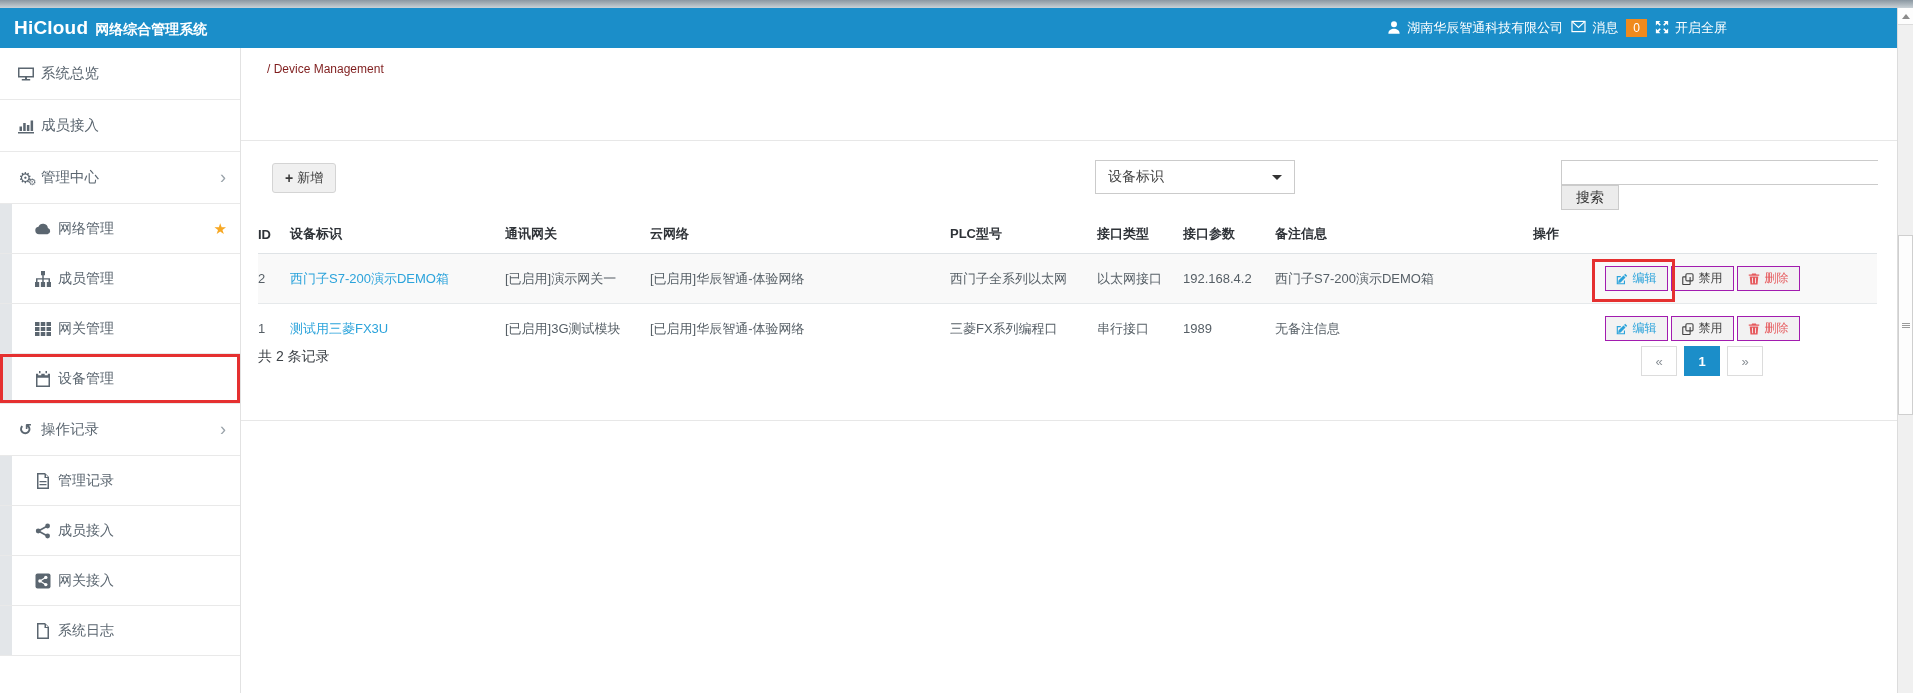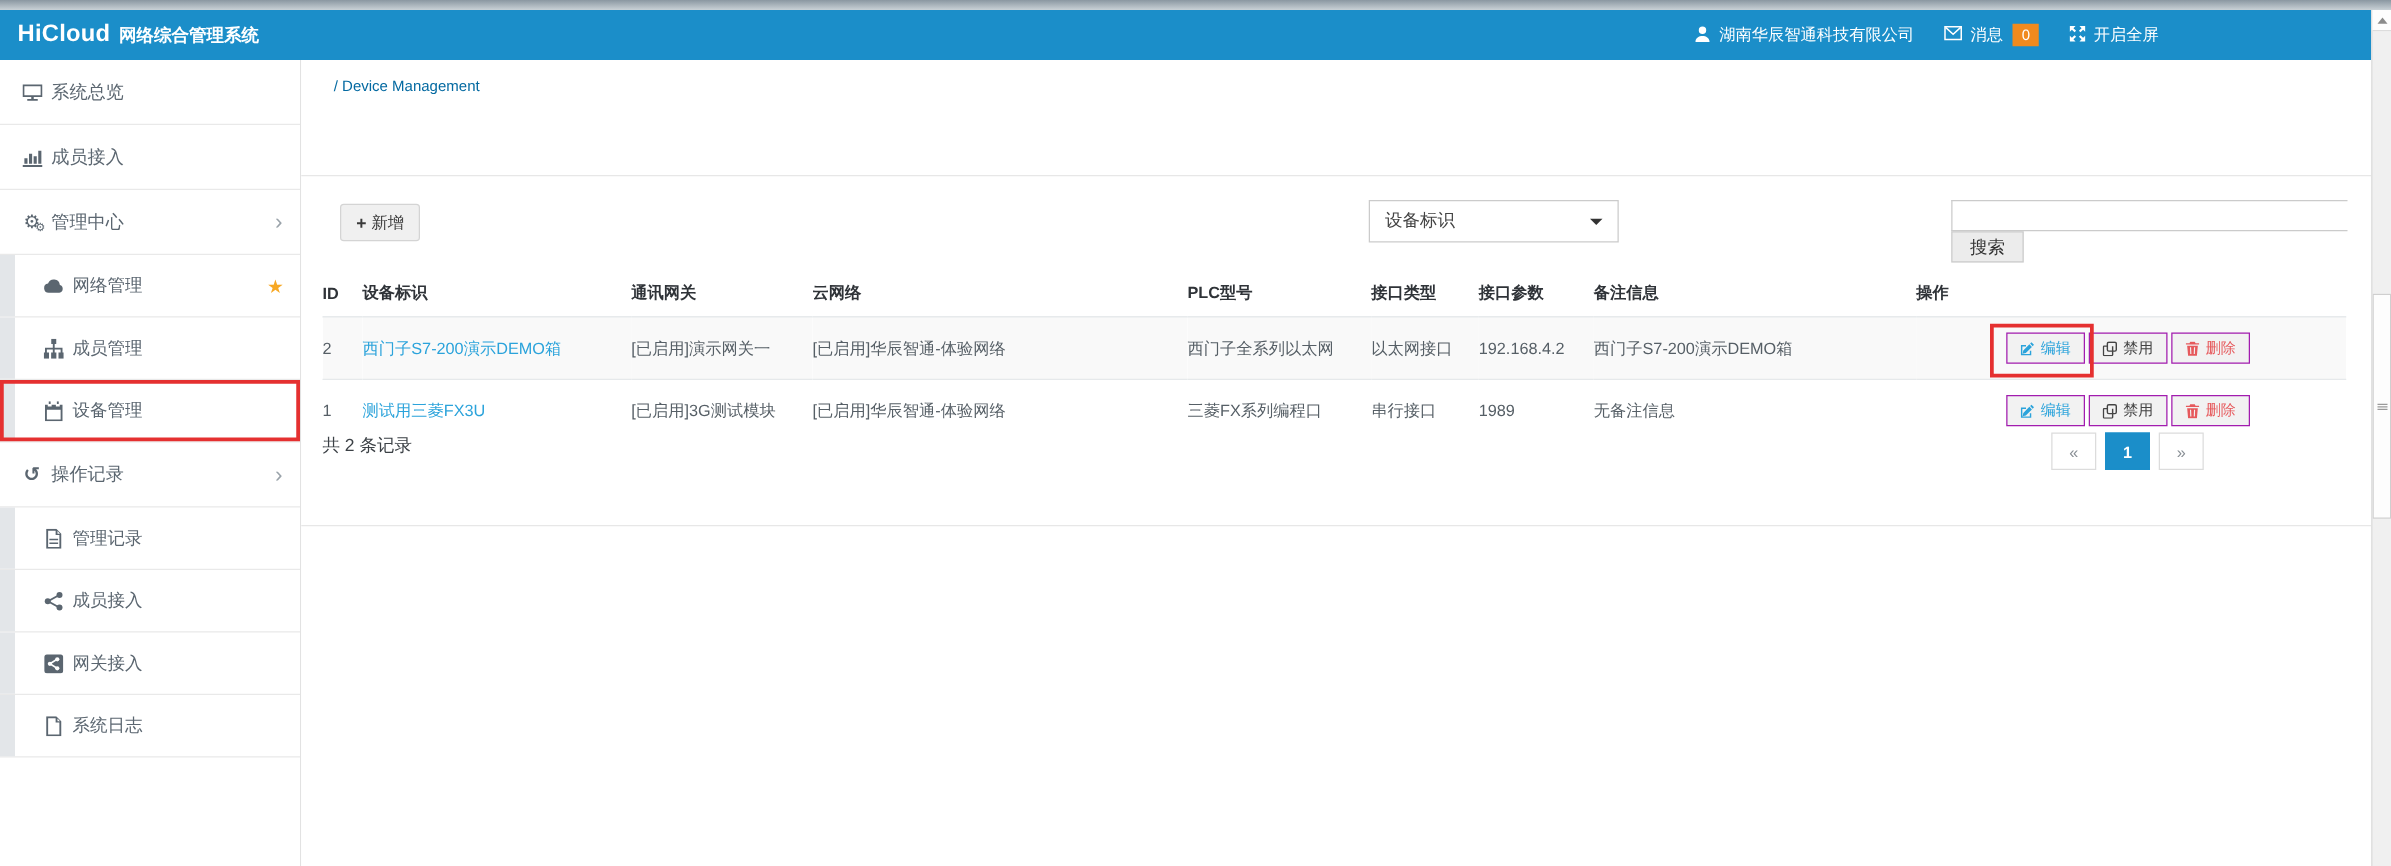--- a/index.html
+++ b/index.html
@@ -23,21 +23,21 @@
   .grip::after { content:""; display:block; margin-top:1px; border-top:1px solid #9a9a9a; }
 
   .app { position:absolute; top:8px; left:0; width:1897px; height:685px; display:flex; flex-direction:column; }
 
   
   .navbar { height:40px; background:#1b8ec9; display:flex; align-items:center; color:#fff;
     padding:0 0 0 14px; flex:0 0 auto; }
   .brand { display:flex; align-items:baseline; gap:7px; }
   .brand-main { font-size:19px; font-weight:bold; letter-spacing:.2px; }
   .brand-sub { font-size:14px; font-weight:bold; }
-  .nav-right { margin-left:auto; margin-right:170px; display:flex; align-items:flex-end; gap:24px; font-size:13px; }
+  .nav-right { margin-left:auto; margin-right:170px; display:flex; align-items:flex-end; gap:8px; font-size:13px; }
   .nav-item { display:flex; align-items:center; gap:6px; cursor:pointer; white-space:nowrap; }
   .badge { background:#f08a1d; color:#fff; font-size:12px; padding:2px 7px; margin-left:2px; }
 
   
   .shell { flex:1; display:flex; min-height:0; }
 
   
   .sidebar { width:241px; background:#fff; border-right:1px solid #e2e2e2; overflow:hidden; flex:0 0 auto; }
   .side-item { position:relative; display:flex; align-items:center; height:52px;
     border-bottom:1px solid #e9e9e9; color:#5b6670; font-size:14.5px; padding-left:17px; cursor:pointer; }
@@ -50,21 +50,21 @@
     transform:translateY(-54%); }
   .star { position:absolute; right:13px; color:#f7a824; font-size:15px; }
   .red-outline { position:absolute; inset:0; border:3px solid #e53030; pointer-events:none; }
   .gearwrap { position:relative; font-size:15px; line-height:1; }
   .gearwrap .g2 { position:absolute; font-size:9px; right:-4px; bottom:-2px; }
 
   
   .main { flex:1; position:relative; background:#fff; }
   .breadcrumb { position:absolute; top:14px; left:26px; display:flex; align-items:baseline; gap:7px; }
   .bc-title { color:#1b8ec9; font-size:17px; font-weight:bold; }
-  .bc-sub { color:#0369a1; font-size:12px; }
+  .bc-sub { color:#7f1d1d; font-size:12px; }
   .divider { position:absolute; left:0; right:0; height:1px; background:#e7e7e7; }
   .divider.d1 { top:92px; }
   .divider.d2 { top:372px; }
 
   .btn-add { position:absolute; top:115px; left:31px; height:30px; padding:0 12px;
     background:#f0f0f0; border:1px solid #d4d4d4; border-radius:3px; font-size:13px; color:#3a3a3a;
     display:inline-flex; align-items:center; gap:4px; cursor:pointer; font-family:inherit; }
   .plus { font-weight:bold; font-size:14px; }
 
   .filter-select { position:absolute; top:112px; left:854px; width:200px; height:34px;
@@ -190,20 +190,28 @@
 
       <div class="side-item sub">
         <span class="sicon">
           <svg viewBox="0 0 16 16" fill="currentColor">
               <path d="M6 0h4v4.2H6zM7.25 4.2h1.5v3H7.25zM1 7.2h14v1.4H1zM1 8.6h1.5V11H1zM7.25 8.6h1.5V11h-1.5zM13.5 8.6H15V11h-1.5zM0 11h4.2v5H0zM5.9 11h4.2v5H5.9zM11.8 11H16v5h-4.2z"></path>
             </svg>
         </span>
         <span>成员管理</span>
       </div>
 
+      <div class="side-item sub">
+        <span class="sicon">
+          <svg viewBox="0 0 16 16" fill="currentColor">
+              <path d="M0 1h4.5v4H0zM5.75 1h4.5v4h-4.5zM11.5 1H16v4h-4.5zM0 6h4.5v4H0zM5.75 6h4.5v4h-4.5zM11.5 6H16v4h-4.5zM0 11h4.5v4H0zM5.75 11h4.5v4h-4.5zM11.5 11H16v4h-4.5z"></path>
+            </svg>
+        </span>
+        <span>网关管理</span>
+      </div>
 
       <div class="side-item sub">
         <span class="sicon">
           <svg viewBox="0 0 16 16" fill="currentColor">
               <path fill-rule="evenodd" d="M4 0h1.5v2.2H4zM10.5 0H12v2.2h-1.5zM1 2.8h2.2v1.4h3.1V2.8h3.4v1.4h3.1V2.8H15V16H1zm1.5 4v7.7h11V6.8z"></path>
             </svg>
         </span>
         <span>设备管理</span>
         <span class="red-outline"></span>
       </div>

